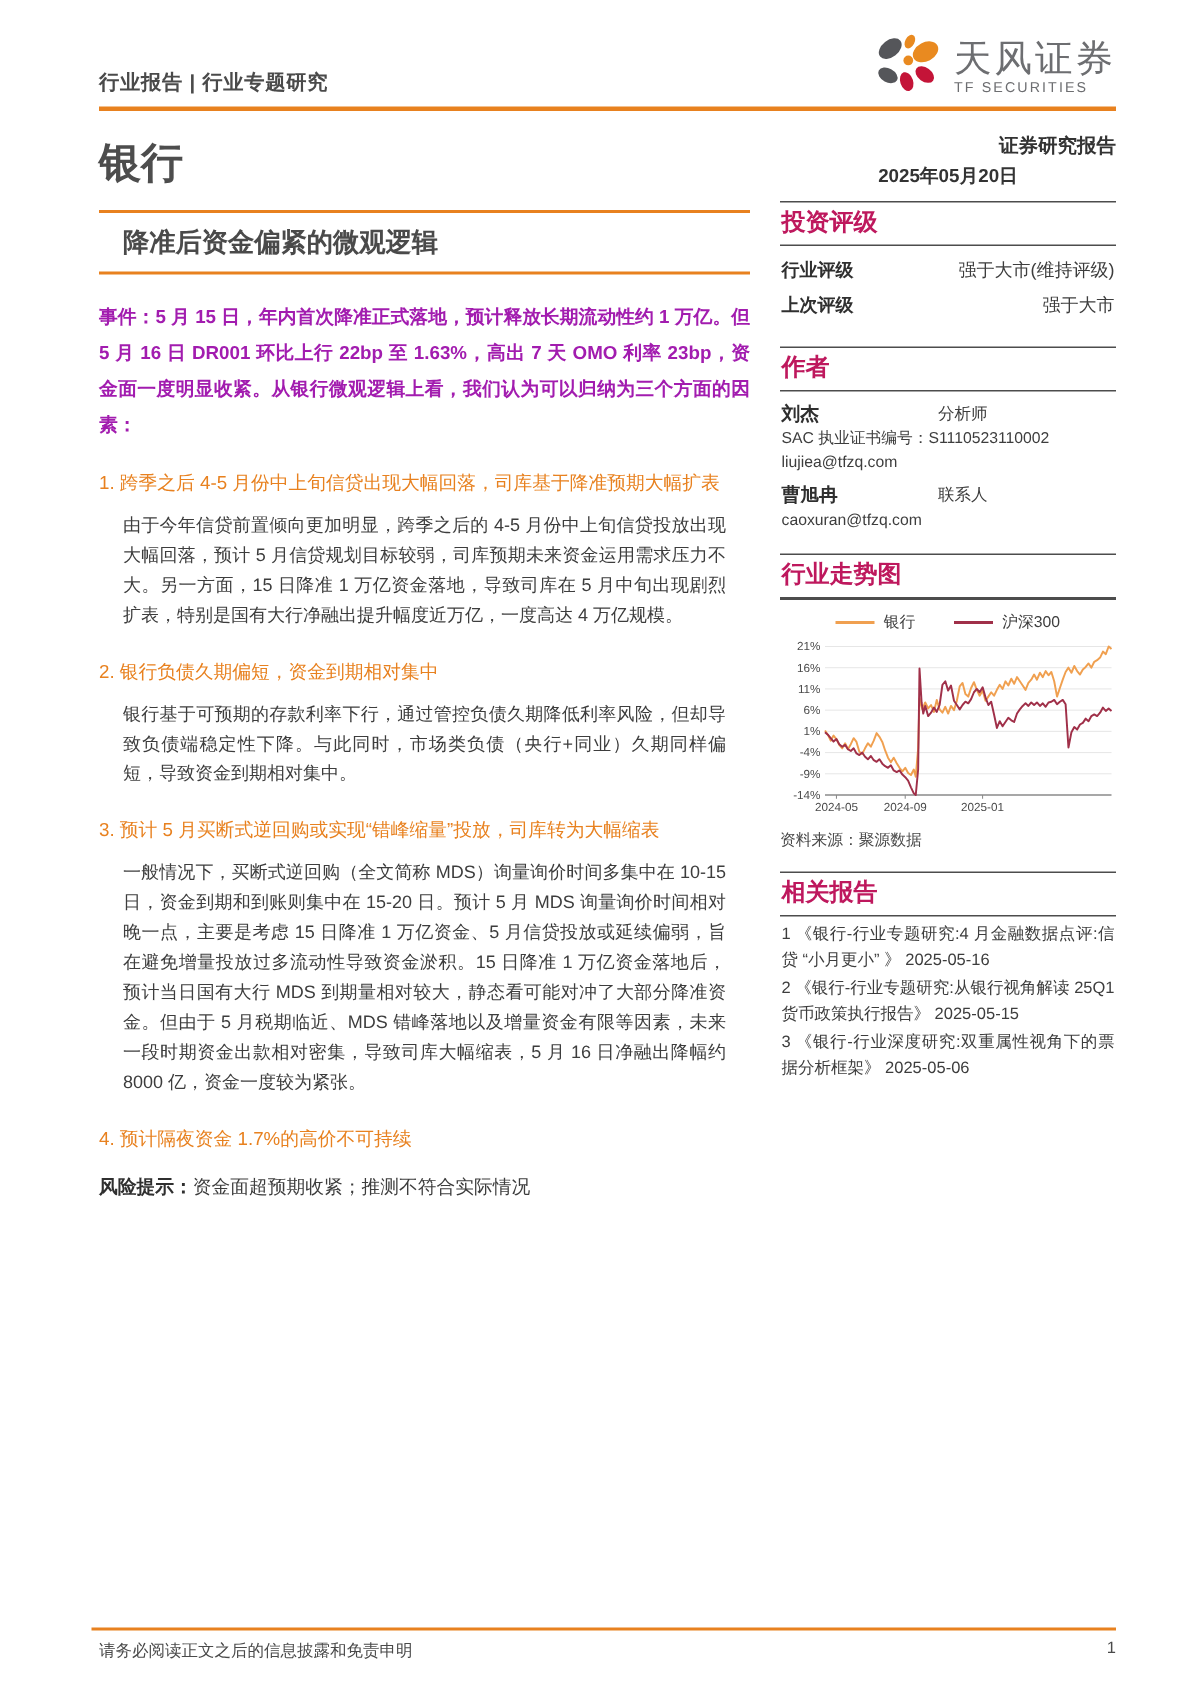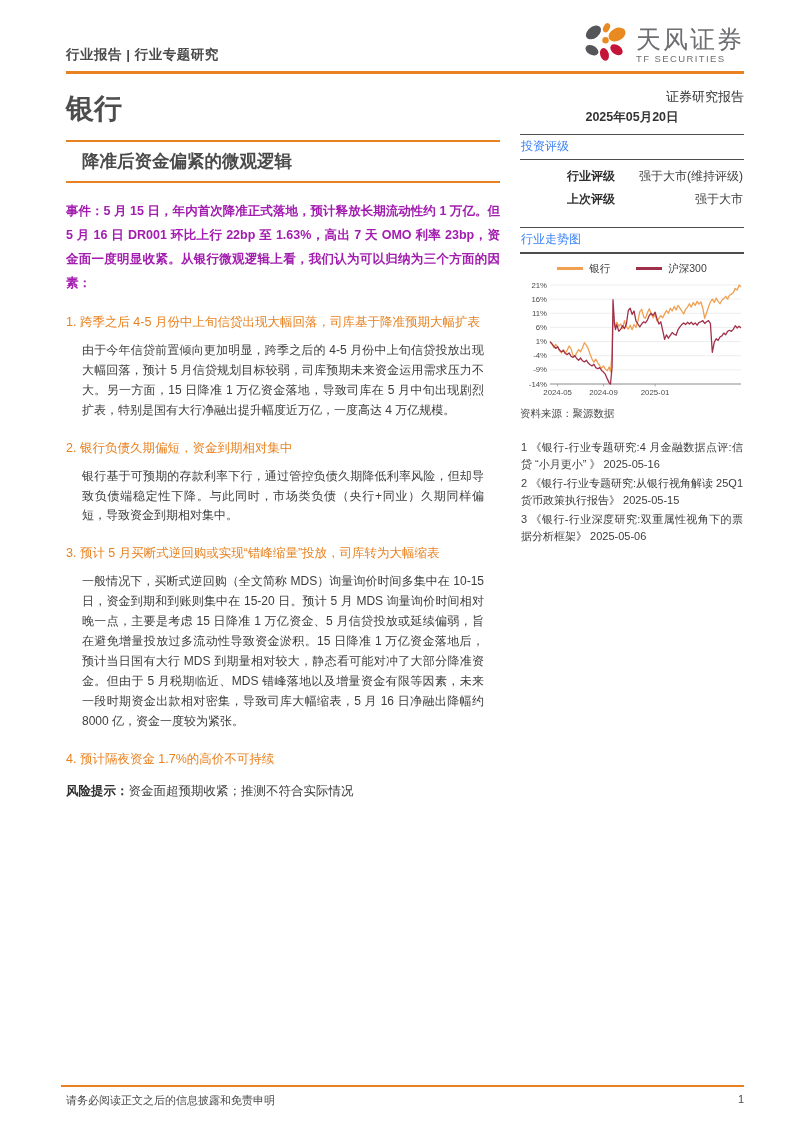--- a/index.html
+++ b/index.html
@@ -37,28 +37,28 @@
     color:#e8811f; font-weight:normal; font-size:12.5px; line-height:1.6;
     margin:17px 0 4px; text-align:justify;
   }
   .body-para {
     font-size:12px; line-height:1.66; color:#3d3d3d;
     text-align:justify; margin:9px 16px 6px;
   }
   .risk-para { font-size:12.5px; margin-top:14px; color:#3d3d3d; }
   .risk-para .risk-label { font-weight:bold; color:#2f2f2f; }
   
-  .report-label { text-align:right; font-size:13px; font-weight:normal; color:#333; }
+  .report-label { text-align:right; font-size:13px; font-weight:bold; color:#333; }
   .report-date { text-align:center; font-size:12.5px; font-weight:bold; color:#333; margin:3px 0 8px; }
   .side-section { margin-bottom:14px; }
   .side-header {
     border-top:1.5px solid #4d4d4d; border-bottom:1.5px solid #4d4d4d;
-    font-size:12px; font-weight:normal; color:#3b82f6; padding:3px 1px 4px;
-  }
-  .rating-rows { padding:5px 1px 2px;margin-left:46px; }
+    font-size:16px; font-weight:bold; color:#be185d; padding:3px 1px 4px;
+  }
+  .rating-rows { padding:5px 1px 2px; }
   .rating-row { display:flex; justify-content:space-between; font-size:12px; line-height:1.9; }
   .rating-row .lab { font-weight:bold; color:#2f2f2f; }
   .rating-row .val { color:#3d3d3d; }
   .authors { padding:6px 1px 0; }
   .author-row { display:flex; font-size:12.5px; line-height:1.5; }
   .author-row .nm { font-weight:bold; color:#2f2f2f; width:47%; }
   .author-row .rl { color:#3d3d3d; font-size:11px; padding-top:1px; }
   .author-meta { font-size:10.5px; color:#3d3d3d; line-height:1.45; }
   .author-meta.mail { margin-bottom:5px; }
   .chart-wrap { padding-top:6px; }
@@ -138,20 +138,36 @@
             <span class="lab">行业评级</span>
             <span class="val">强于大市(维持评级)</span>
           </div>
           <div class="rating-row">
             <span class="lab">上次评级</span>
             <span class="val">强于大市</span>
           </div>
         </div>
       </div>
 
+      <div class="side-section">
+        <div class="side-header">作者</div>
+        <div class="authors">
+          <div class="author-row">
+            <span class="nm">刘杰</span>
+            <span class="rl">分析师</span>
+          </div>
+          <div class="author-meta">SAC 执业证书编号：S1110523110002</div>
+          <div class="author-meta mail">liujiea@tfzq.com</div>
+          <div class="author-row">
+            <span class="nm">曹旭冉</span>
+            <span class="rl">联系人</span>
+          </div>
+          <div class="author-meta mail">caoxuran@tfzq.com</div>
+        </div>
+      </div>
 
       <div class="side-section">
         <div class="side-header" style="border-bottom-width:2px;">行业走势图</div>
         <div class="chart-wrap">
           <div class="chart-legend">
               <span class="legend-item">
                 <span class="legend-swatch" style="background: rgb(240, 160, 80);"></span>
                 <span>银行</span>
               </span>
               <span class="legend-item">
@@ -183,20 +199,21 @@
               <line x1="135.05" x2="135.05" y1="105" y2="107.5" stroke="#8a8a8a" stroke-width="0.7"></line>
               <text x="135.05" y="115.5" text-anchor="middle" class="tick">2025-01</text>
               <polyline points="30.0,62.0 31.9,64.8 33.8,68.8 35.7,65.4 37.6,67.7 39.5,71.6 41.5,73.9 43.4,70.5 45.3,74.5 47.2,71.1 49.1,67.1 51.0,69.6 52.9,76.1 54.8,77.6 56.7,73.9 58.6,70.5 60.6,72.8 62.5,68.8 64.4,63.7 66.3,66.2 68.2,69.6 70.1,75.3 72.0,80.1 73.9,83.2 75.8,80.1 77.8,83.8 79.7,86.9 81.6,89.2 83.5,86.9 85.4,90.3 87.3,91.7 89.2,88.0 90.5,92.8 92.1,73.9 93.0,40.5 94.9,47.9 96.8,43.3 98.8,47.3 100.7,45.0 102.6,49.6 104.5,41.6 106.4,47.9 108.3,50.1 110.2,46.2 112.1,50.7 114.0,45.6 116.0,48.4 117.9,42.2 119.8,32.6 121.7,30.3 123.6,37.7 125.5,39.4 127.4,33.7 129.3,29.8 131.2,34.9 133.1,38.8 135.1,35.4 137.0,42.2 138.9,39.4 140.8,36.5 142.7,38.8 144.6,34.9 146.5,31.5 148.4,34.3 150.3,29.2 152.2,32.0 154.2,27.5 156.1,30.9 158.0,26.4 159.9,29.2 161.8,32.0 163.7,34.9 165.6,30.3 167.5,28.1 169.4,24.7 171.3,28.1 173.3,23.5 175.2,26.4 177.1,22.4 179.0,25.2 180.9,23.0 182.8,29.2 184.7,39.4 186.6,33.7 188.5,28.1 190.4,23.0 192.3,20.1 194.3,23.5 196.2,19.0 198.1,22.4 200.0,24.7 201.9,21.3 203.8,19.6 205.7,17.3 207.6,20.1 209.5,16.2 211.4,15.1 213.4,13.4 215.3,9.4 217.2,11.1 219.1,6.0 221.0,7.7" fill="none" stroke="#F0A050" stroke-width="1.3" stroke-linejoin="round"></polyline>
               <polyline points="30.0,63.1 31.9,64.8 33.8,67.1 35.7,69.4 37.6,67.7 39.5,71.1 41.5,72.8 43.4,71.6 45.3,74.5 47.2,75.6 49.1,73.9 51.0,77.3 52.9,78.4 54.8,76.7 56.7,79.5 58.6,81.2 60.6,79.0 62.5,81.8 64.4,82.9 66.3,81.2 68.2,84.1 70.1,85.8 72.0,86.9 73.9,85.2 75.8,88.6 77.8,89.7 79.7,88.6 81.6,91.4 83.5,93.1 85.4,95.4 87.3,99.9 89.2,103.9 90.5,105.0 92.1,88.0 93.0,20.7 94.4,43.3 95.5,50.7 96.8,45.6 98.8,52.4 100.7,50.1 102.6,46.7 104.5,49.6 106.4,45.0 108.3,31.5 110.2,29.2 112.1,35.4 114.0,32.0 116.0,42.2 117.9,45.0 119.8,47.9 121.7,45.0 123.6,42.8 125.5,43.9 127.4,41.1 129.3,36.5 131.2,34.3 133.1,36.5 135.1,33.2 137.0,39.9 138.9,45.0 140.8,42.8 142.7,51.3 144.6,60.3 146.5,55.8 148.4,59.2 150.3,56.3 152.2,53.5 154.2,55.2 156.1,56.3 158.0,50.7 159.9,47.9 161.8,45.6 163.7,43.9 165.6,45.6 167.5,43.3 169.4,45.0 171.3,43.3 173.3,45.6 175.2,43.9 177.1,46.2 179.0,43.3 180.9,42.8 182.8,41.6 184.7,44.5 186.6,42.8 188.5,41.6 190.4,44.5 192.3,73.3 194.3,63.1 196.2,59.7 198.1,61.4 200.0,58.0 201.9,56.9 203.8,54.1 205.7,55.8 207.6,52.4 209.5,51.3 211.4,52.4 213.4,50.1 215.3,46.7 217.2,49.0 219.1,47.3 221.0,49.0" fill="none" stroke="#A03049" stroke-width="1.3" stroke-linejoin="round"></polyline>
             </svg>
           <div class="chart-source">资料来源：聚源数据</div>
         </div>
       </div>
 
       <div class="side-section">
+        <div class="side-header">相关报告</div>
         <div class="related-list">
           <div class="related-item">1 《银行-行业专题研究:4 月金融数据点评:信贷 “小月更小” 》 2025-05-16</div>
           <div class="related-item">2 《银行-行业专题研究:从银行视角解读 25Q1 货币政策执行报告》 2025-05-15</div>
           <div class="related-item">3 《银行-行业深度研究:双重属性视角下的票据分析框架》 2025-05-06</div>
         </div>
       </div>
     </div>
   </div>
 
   <div class="footer">

